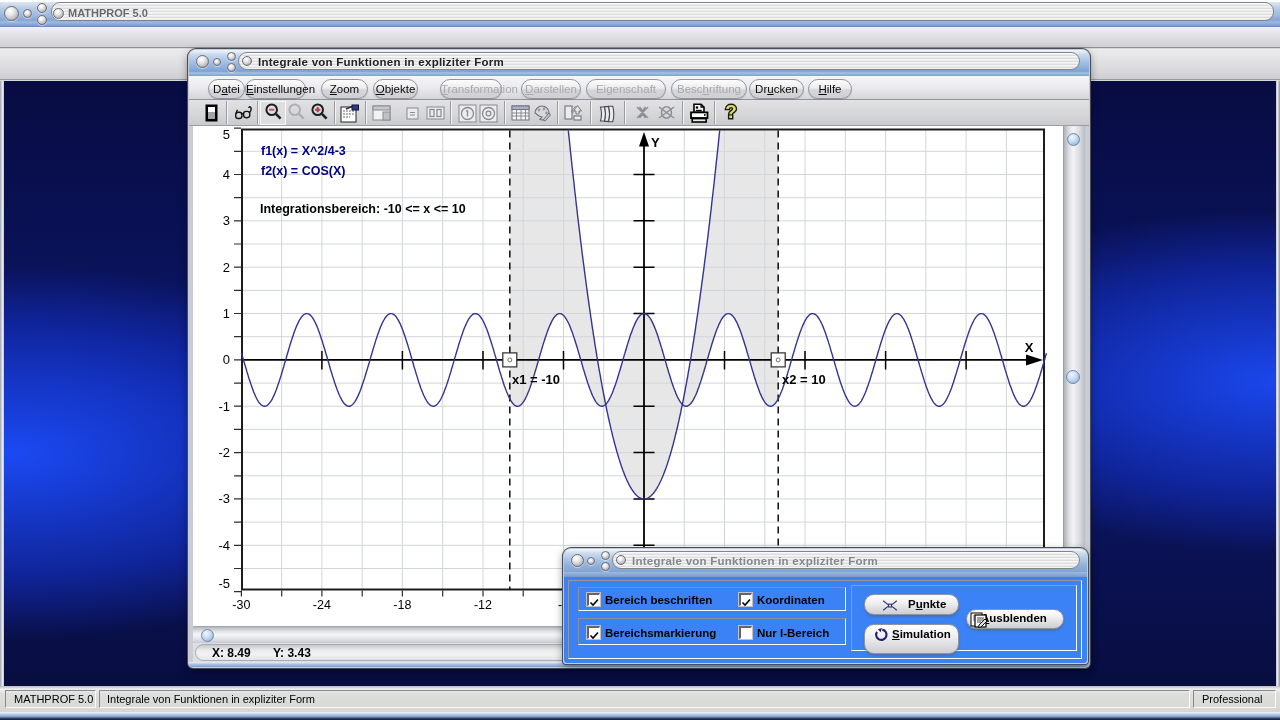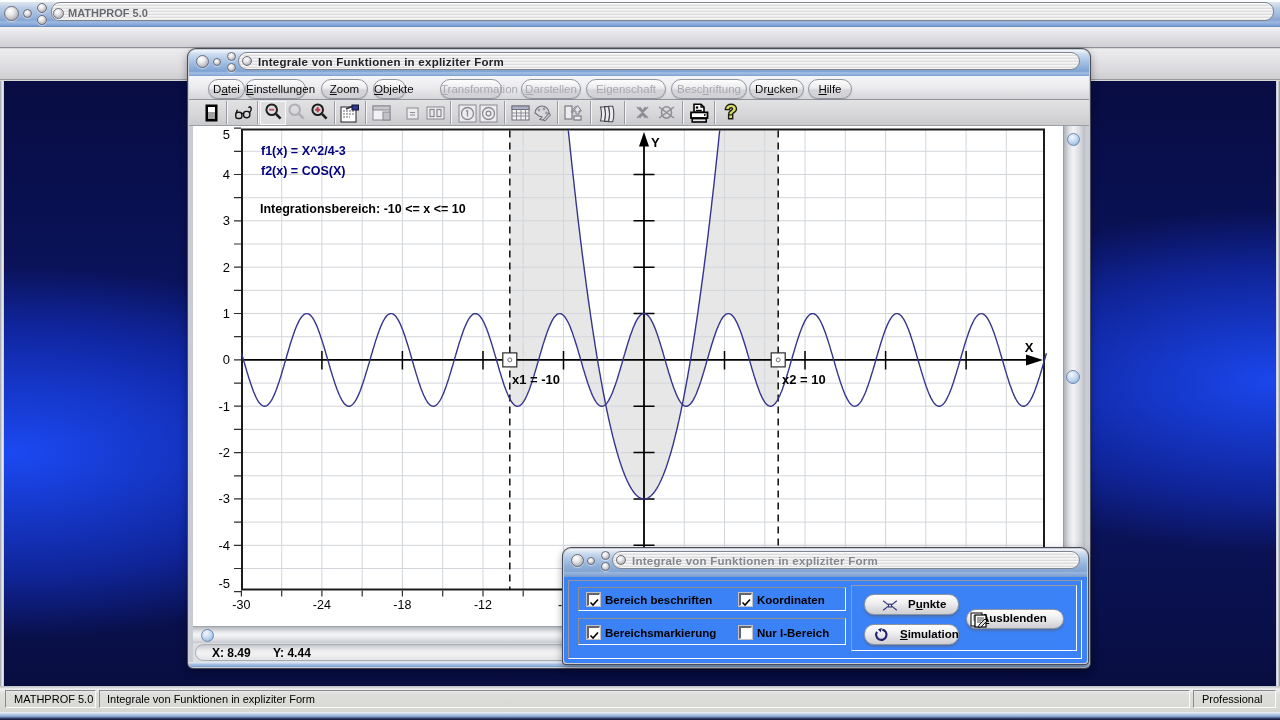--- a/index.html
+++ b/index.html
@@ -53,21 +53,21 @@
  <div class="ball" style="left:25px;top:9px;width:8px;height:8px"></div>
  <div class="ball" style="left:39px;top:3px;width:9px;height:9px"></div>
  <div class="ball" style="left:39px;top:14px;width:9px;height:9px"></div>
  <div class="ball" style="left:54px;top:7px;width:10px;height:10px"></div>
  <div class="ttext" style="left:70px;top:7px;font-size:11.5px;letter-spacing:.25px;color:#212127">Integrale von Funktionen in expliziter Form</div>
 
  <div class="abs" style="left:1px;top:27px;width:900px;height:24px;background:linear-gradient(180deg,#f6f6f8 0%,#ebebee 50%,#d6d6da 100%);border-bottom:1px solid #90949c"></div>
  <div class="mi" style="left:20px;top:30px;width:37px">D<u>a</u>tei</div>
  <div class="mi" style="left:57px;top:30px;width:61px"><u>E</u>instellungen</div>
  <div class="mi" style="left:133px;top:30px;width:47px"><u>Z</u>oom</div>
- <div class="mi" style="left:185px;top:30px;width:33px"><u>O</u>bjekte</div>
+ <div class="mi" style="left:185px;top:30px;width:45px"><u>O</u>bjekte</div>
  <div class="mi dis" style="left:252px;top:30px;width:62px"><u>T</u>ransformation</div>
  <div class="mi dis" style="left:333px;top:30px;width:60px"><u>D</u>arstellen</div>
  <div class="mi dis" style="left:398px;top:30px;width:80px">Ei<u>g</u>enschaft</div>
  <div class="mi dis" style="left:483px;top:30px;width:76px">Besc<u>h</u>riftung</div>
  <div class="mi" style="left:561px;top:30px;width:55px">Dr<u>u</u>cken</div>
  <div class="mi" style="left:620px;top:30px;width:44px"><u>H</u>ilfe</div>
 
  <div class="abs" id="toolbar" style="left:1px;top:51px;width:900px;height:26px;background:linear-gradient(180deg,#e2e2e4 0%,#d6d6d8 60%,#cbcbce 100%);border-bottom:1px solid #9a9ea6"></div>
  <div class="abs" style="left:72px;top:52px;width:26px;height:24px;background:#dedee0;border:1px solid #f8f8fa"></div>
     <div class="abs" style="left:17px;top:55px;width:13px;height:18px"><svg width="13" height="18" viewBox="0 0 13 18">
@@ -255,21 +255,21 @@
  <div class="abs" style="left:875px;top:77px;width:22px;height:500px;background:linear-gradient(90deg,#aeb2ba 0%,#dfe1e5 25%,#f2f3f5 45%,#d9dbdf 75%,#b8bcc4 100%);border-left:1px solid #9aa0a8">
    <div class="bball" style="left:3px;top:7px;width:13px;height:13px"></div>
    <div class="bball" style="left:2px;top:244px;width:14px;height:14px"></div>
  </div>
  <div class="abs" style="left:5px;top:577px;width:870px;height:17px;background:linear-gradient(180deg,#b4b8be 0%,#e4e6e8 30%,#f4f5f6 50%,#dcdee2 80%,#c6cad0 100%);border-top:1px solid #a0a4ac">
    <div class="bball" style="left:8px;top:2px;width:13px;height:13px"></div>
  </div>
  <div class="abs" style="left:5px;top:594px;width:892px;height:20px;background:#dcdee2">
    <div class="abs" style="left:2px;top:1px;width:888px;height:17px;border-radius:9px;border:1px solid #a8acb2;background:linear-gradient(180deg,#c6c8cc 0%,#ebebed 35%,#f2f2f3 60%,#e4e4e7 100%)"></div>
    <div class="abs" style="left:19px;top:3px;font-size:12px;font-weight:bold;color:#000">X: 8.49</div>
-   <div class="abs" style="left:80px;top:3px;font-size:12px;font-weight:bold;color:#000">Y: 4.44</div>
+   <div class="abs" style="left:80px;top:3px;font-size:12px;font-weight:bold;color:#000">Y: 3.43</div>
  </div>
  <div class="abs" style="left:1px;top:613px;width:900px;height:5px;border-radius:0 0 4px 4px;background:linear-gradient(180deg,#e8eef6 0%,#a6c0e2 50%,#7b9dce 100%)"></div>
 </div>
 
 <div class="abs" style="left:563px;top:548px;width:525px;height:116px;background:#c9cdd3;border-radius:8px 8px 3px 3px;box-shadow:0 0 0 1px #474c58,0 3px 8px rgba(0,0,10,.45)">
  <div class="abs" style="left:1px;top:1px;width:523px;height:23px;border-radius:7px 7px 0 0;background:linear-gradient(180deg,#f2f6fb 0%,#ccdcee 18%,#abc5e4 45%,#8fafd8 75%,#82a4d1 100%)"></div>
  <div class="pill" style="left:49px;top:3px;width:468px;height:18px"></div>
  <div class="ball" style="left:8px;top:6px;width:13px;height:13px"></div>
  <div class="ball" style="left:24px;top:9px;width:8px;height:8px"></div>
  <div class="ball" style="left:38px;top:3px;width:9px;height:9px"></div>
@@ -295,21 +295,21 @@
   <div class="cklbl" style="left:41px;top:50px">Bereichsmarkierung</div>
   <div class="ck" style="left:175px;top:49px"></div>
   <div class="cklbl" style="left:193px;top:50px">Nur I-Bereich</div>
   <div class="abs" style="left:287px;top:8px;width:226px;height:66px;border:1px solid;border-color:#9a9aa0 #fbfbfb #fbfbfb #9a9aa0"></div>
   <div class="btn" style="left:300px;top:17px;width:95px;height:21px;padding:3px 0 12px 19px">
     <svg class="abs" style="left:17px;top:4px" width="16" height="13" viewBox="0 0 16 13">
           <path d="M1.2,1.8L6,5.6M14.8,1.8L10,5.6M1.2,11.2L6,7.4M14.8,11.2L10,7.4" stroke="#32327a" stroke-width="1.2" fill="none"></path>
           <rect x="6.5" y="5.2" width="3" height="2.8" fill="none" stroke="#32327a" stroke-width="1.1"></rect>
         </svg>
     <span style="margin-left:24px">P<u>u</u>nkte</span></div>
-  <div class="btn" style="left:300px;top:47px;width:95px;height:21px;padding:3px 0 0 18px">
+  <div class="btn" style="left:300px;top:47px;width:95px;height:30px;padding:3px 0 0 10px">
     <svg class="abs" style="left:9px;top:3px" width="15" height="15" viewBox="0 0 15 15">
           <path d="M3,3.8A5.2,5.2 0 1 0 8.3,1.6" fill="none" stroke="#23236e" stroke-width="2.1"></path>
           <path d="M7.9,0L3.9,1.2L6.7,4.3Z" fill="#23236e"></path>
         </svg>
     <span style="margin-left:17px"><u>S</u>imulation</span></div>
   <div class="btn" style="left:402px;top:32px;width:98px;height:20px;padding:2px 0 0 5px">
     <svg class="abs" style="left:3px;top:1px" width="18" height="17" viewBox="0 0 18 17">
       <rect x="1" y="2" width="11" height="13" fill="#fff" stroke="#000" stroke-width="1"></rect>
       <path d="M3,5h7M3,7h7M3,9h4" stroke="#555" stroke-width="0.8"></path>
       <rect x="5" y="4" width="11" height="12" fill="#fff" stroke="#000" stroke-width="1.2"></rect>

